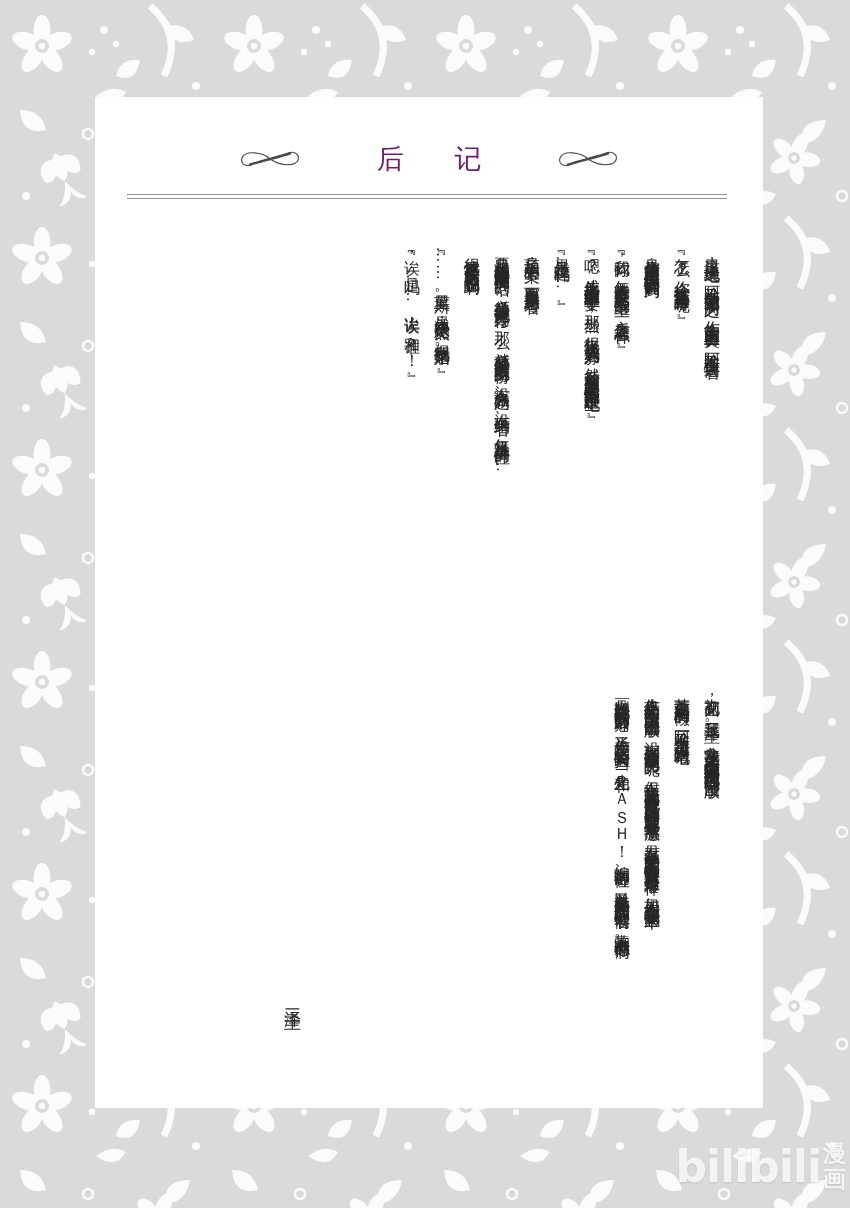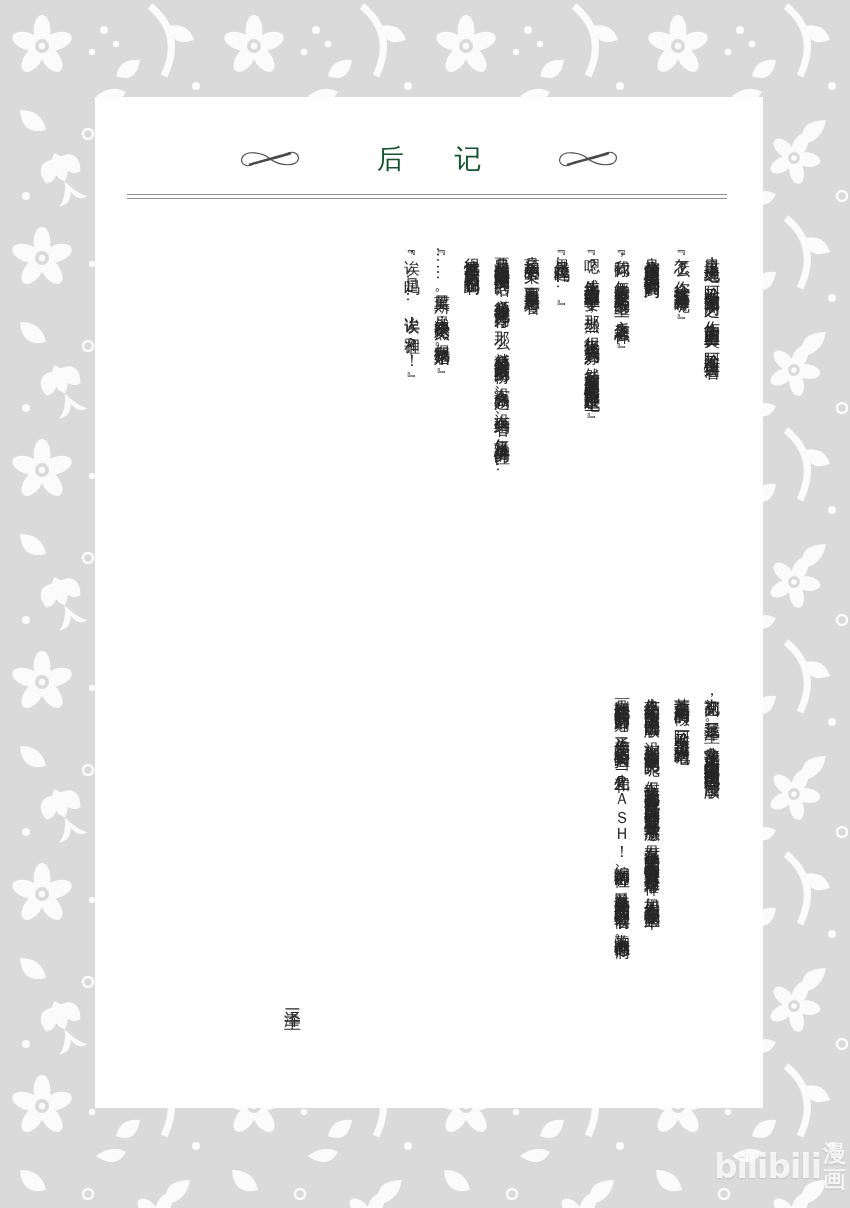--- a/index.html
+++ b/index.html
@@ -10,21 +10,21 @@
   .content-box{
     position:absolute;left:95px;top:97px;width:668px;height:1011px;
     background:#ffffff;
   }
 
   .title-row{
     position:absolute;left:0;top:44px;width:100%;
     display:flex;align-items:center;justify-content:center;gap:52px;
   }
   .page-title{
-    font-size:27px;color:#14532d;letter-spacing:22px;text-indent:22px;
+    font-size:27px;color:#701a75;letter-spacing:22px;text-indent:22px;
     font-weight:400;white-space:nowrap;
   }
   .flourish{display:block;}
 
   .divider{
     position:absolute;left:32px;right:36px;top:97px;height:3px;
     border-top:1px solid #8f8f8f;border-bottom:1px solid #8f8f8f;
   }
 
   .vtext{
@@ -49,21 +49,21 @@
     font-size:17px;letter-spacing:2px;color:#262626;
   }
 
   .watermark{
     position:absolute;right:4px;bottom:16px;
     display:flex;align-items:center;gap:2px;
     opacity:0.85;
   }
   .wm-brand{
     font-family:"DejaVu Sans", sans-serif;
-    font-weight:bold;font-size:33px;letter-spacing:-1px;
+    font-weight:bold;font-size:44px;letter-spacing:-1px;
     color:rgba(255,255,255,0.9);
     text-shadow:0 1px 2px rgba(150,150,150,0.45);
   }
   .wm-cjk{
     display:flex;flex-direction:column;
     font-family:"DejaVu Sans", sans-serif;
     font-weight:bold;font-size:23px;line-height:26px;
     color:rgba(255,255,255,0.9);
     text-shadow:0 1px 2px rgba(150,150,150,0.45);
   }

